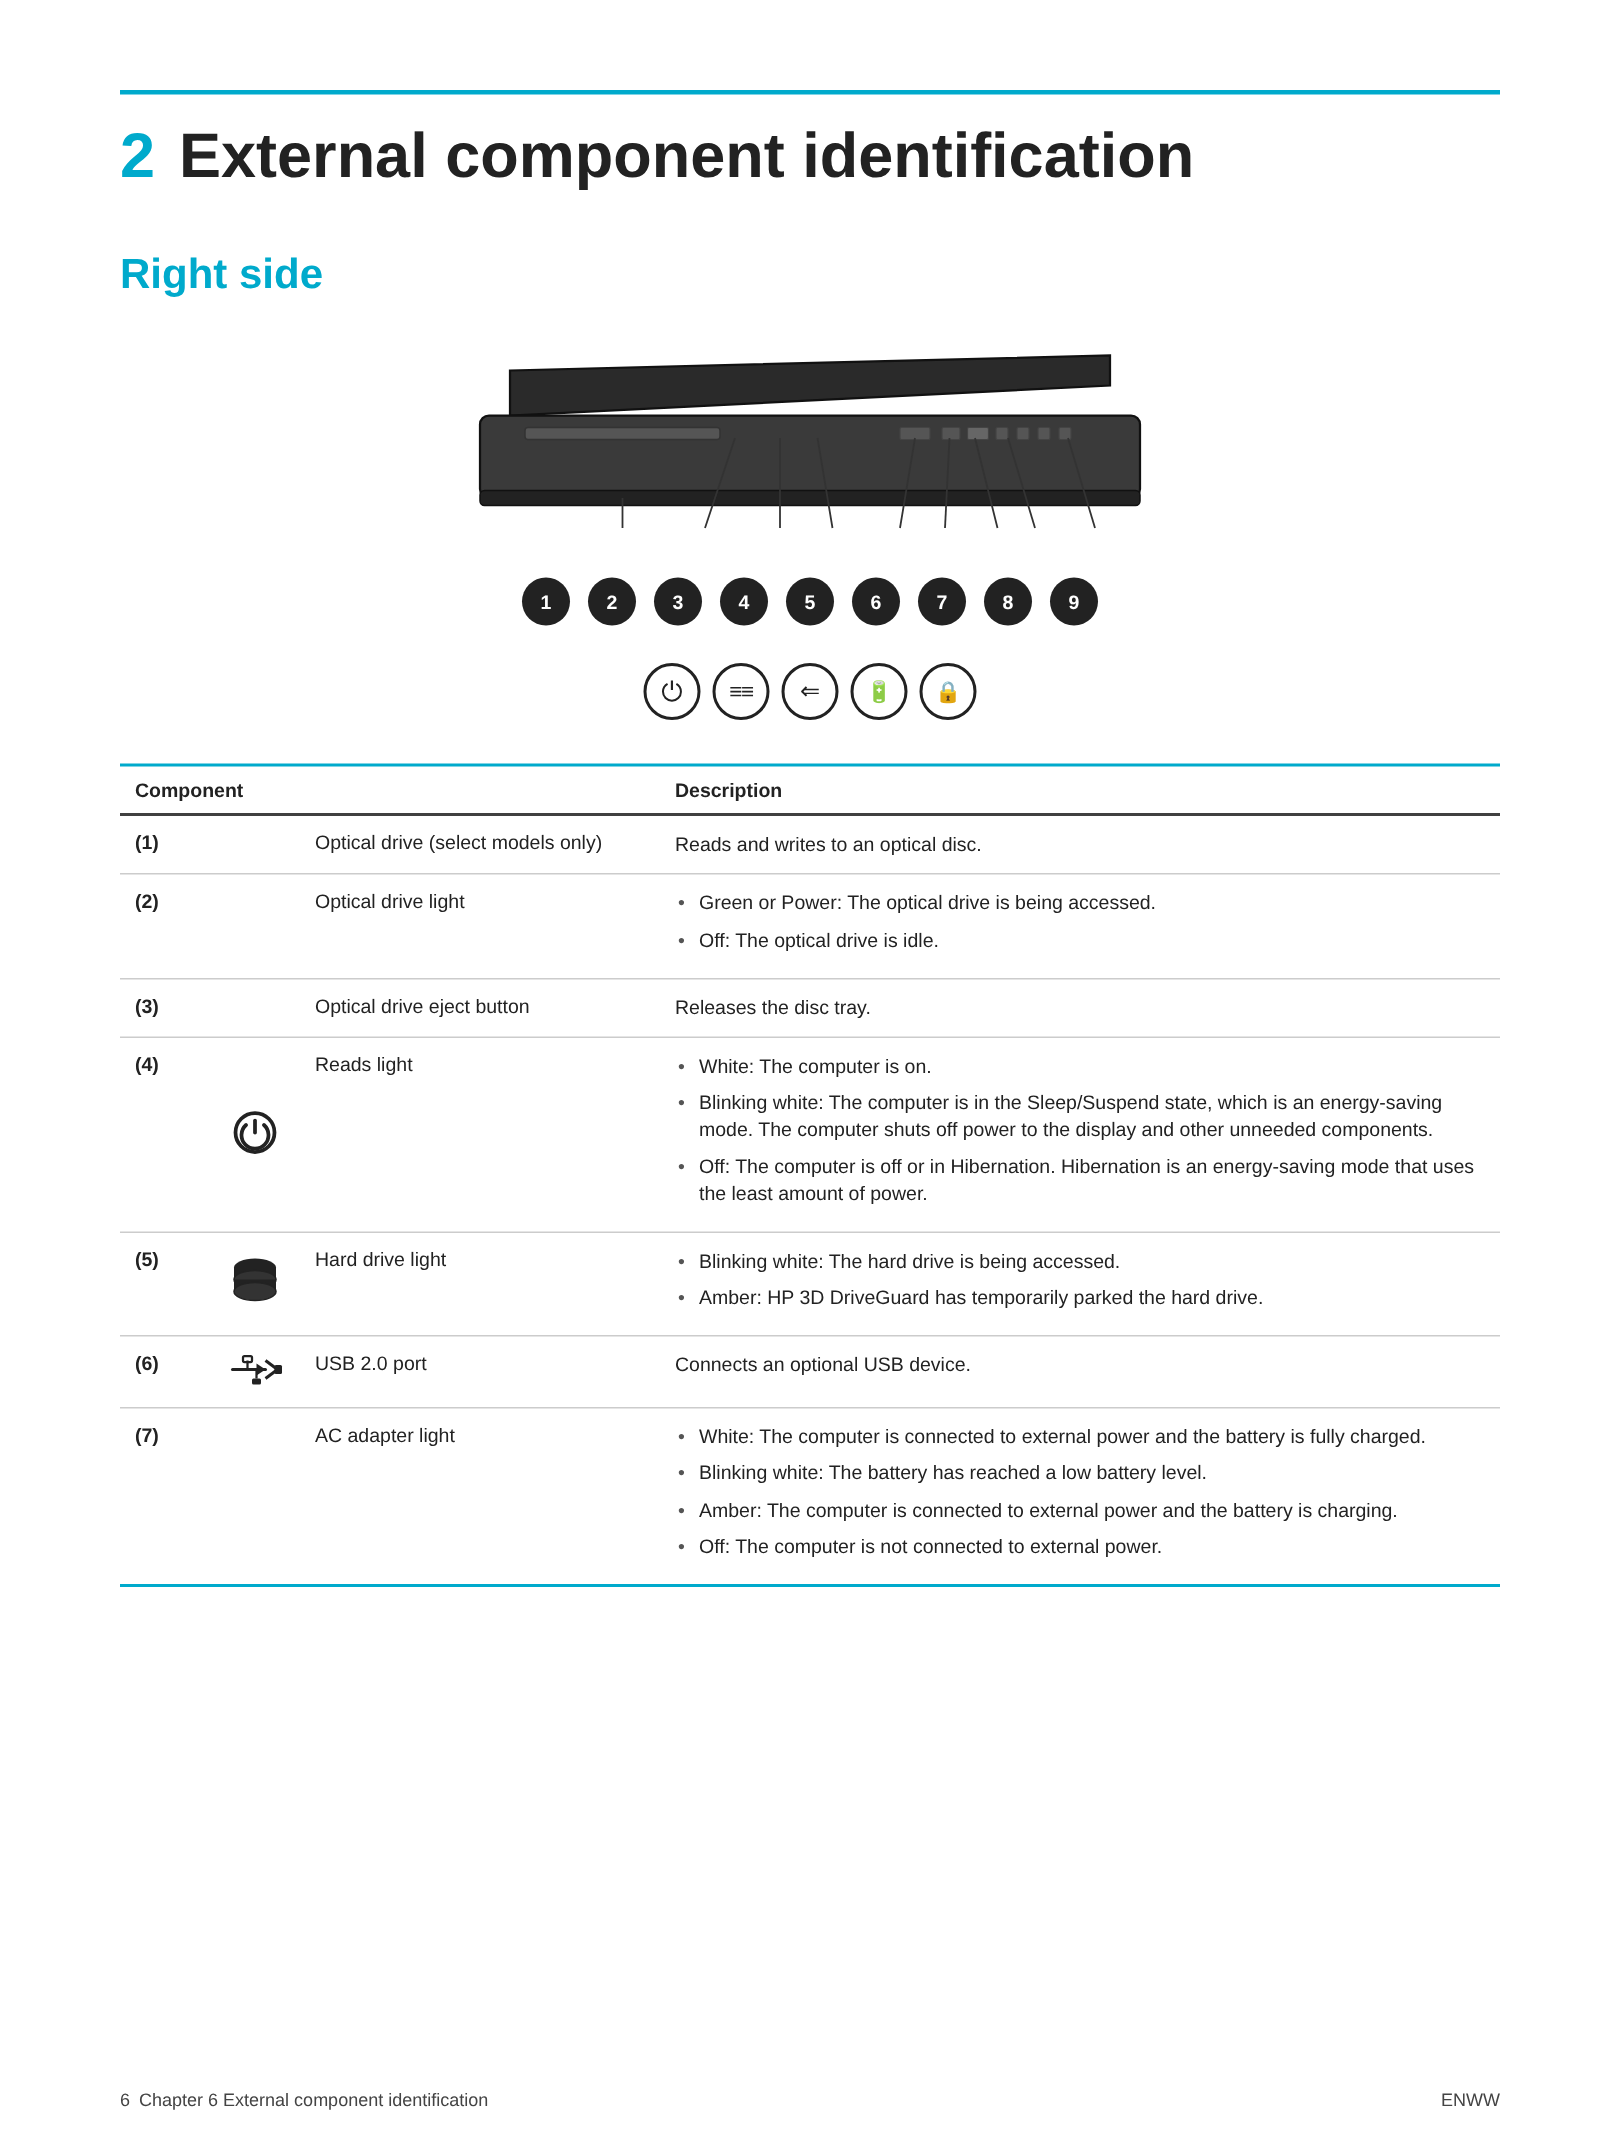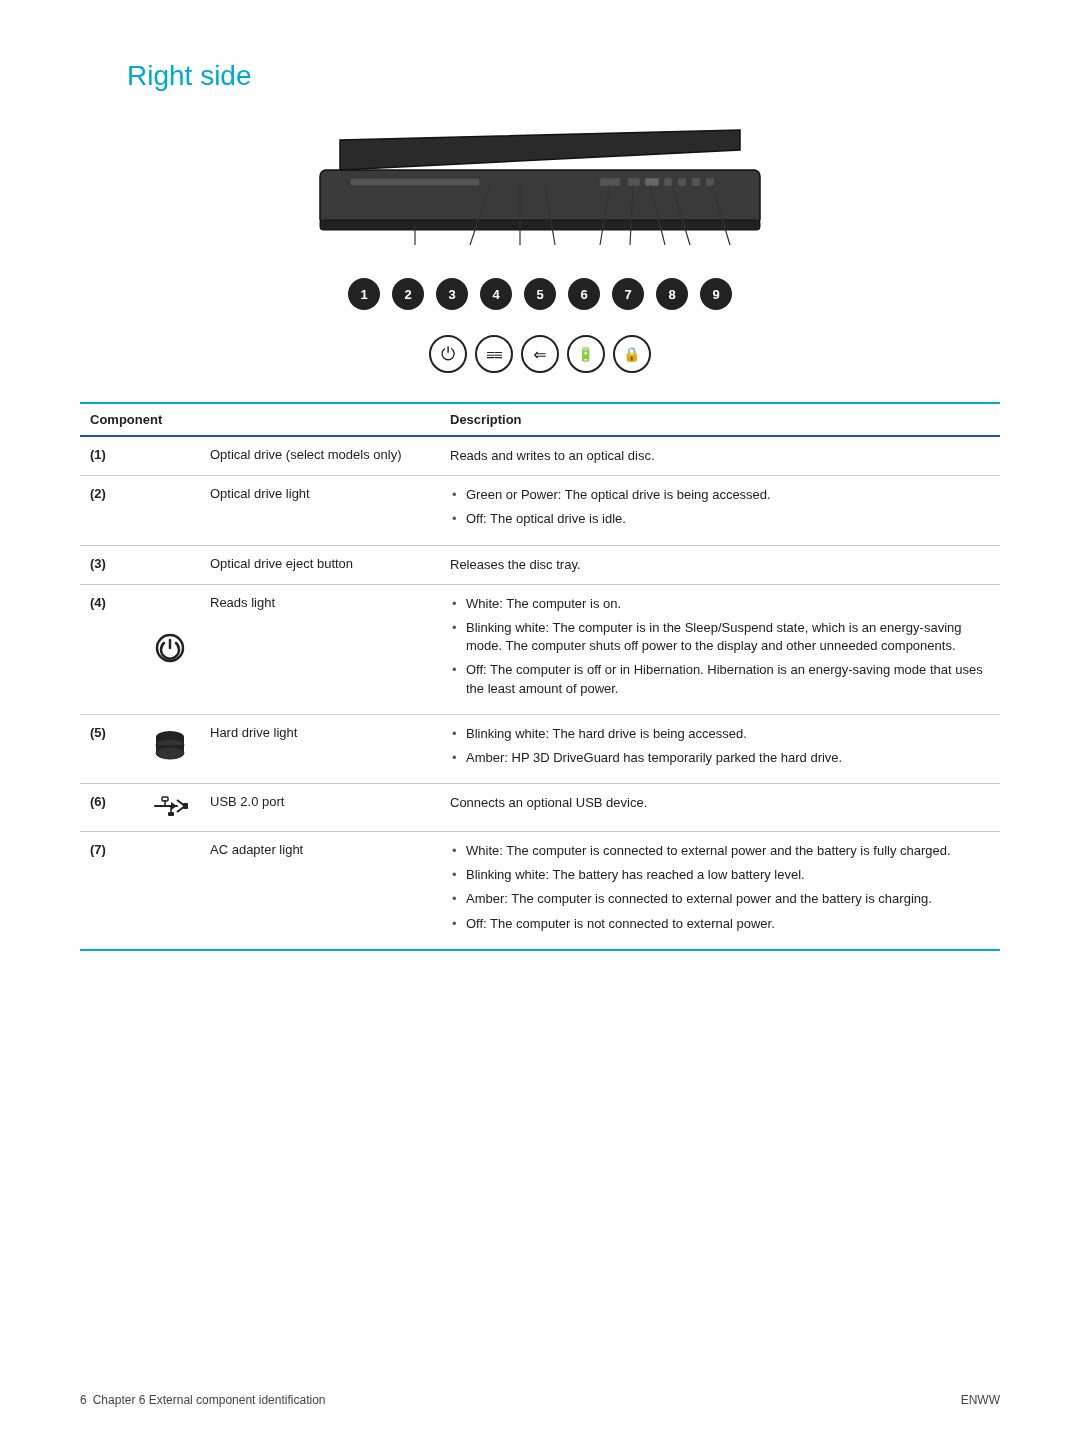--- a/index.html
+++ b/index.html
@@ -39,24 +39,23 @@
     .chapter-number {
       font-size: 42px;
       font-weight: bold;
       color: #00aacc;
       margin-right: 16px;
     }
 
     
     .section-title {
       font-size: 28px;
-      font-weight: normal;
+      font-weight: bold;
       color: #00aacc;
       margin-bottom: 28px;
-      margin-left: 47px;
     }
 
     
     .laptop-diagram {
       display: flex;
       flex-direction: column;
       align-items: center;
       margin-bottom: 20px;
     }
 
@@ -121,21 +120,21 @@
     
     .component-table {
       width: 100%;
       border-collapse: collapse;
       margin-top: 10px;
       font-size: 13px;
     }
 
     .component-table thead tr {
       border-top: 2px solid #00aacc;
-      border-bottom: 2px solid #1d4ed8;
+      border-bottom: 2px solid #404040;
     }
 
     .component-table thead th {
       font-weight: bold;
       padding: 8px 10px;
       text-align: left;
       font-size: 13px;
       background: #fff;
     }
 
@@ -214,20 +213,25 @@
     .footer-left {
       display: flex;
       gap: 6px;
     }
   </style>
 </head>
 <body>
 
 <div class="page">
 
+  <div class="chapter-title-bar">
+    <div class="chapter-title">
+      <span class="chapter-number">2</span><span>External component identification</span>
+    </div>
+  </div>
 
   <div class="section-title">Right side</div>
 
   <div class="laptop-diagram">
 
     <svg class="laptop-svg" viewBox="0 0 560 140" xmlns="http://www.w3.org/2000/svg">
 
       <polygon points="80,20 480,10 480,30 80,50" fill="#2a2a2a" stroke="#111" stroke-width="1.5"></polygon>
 
       <rect x="60" y="50" width="440" height="55" rx="6" fill="#3a3a3a" stroke="#111" stroke-width="1.5"></rect>

